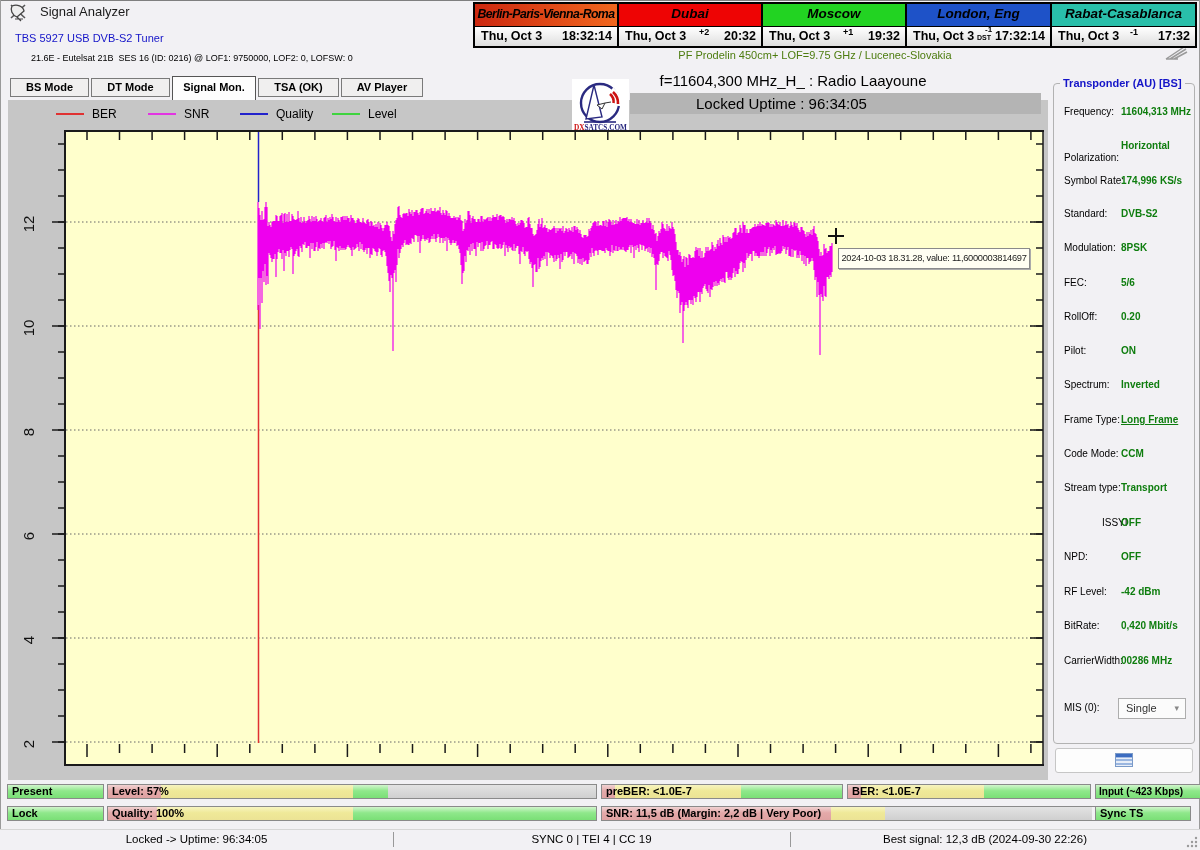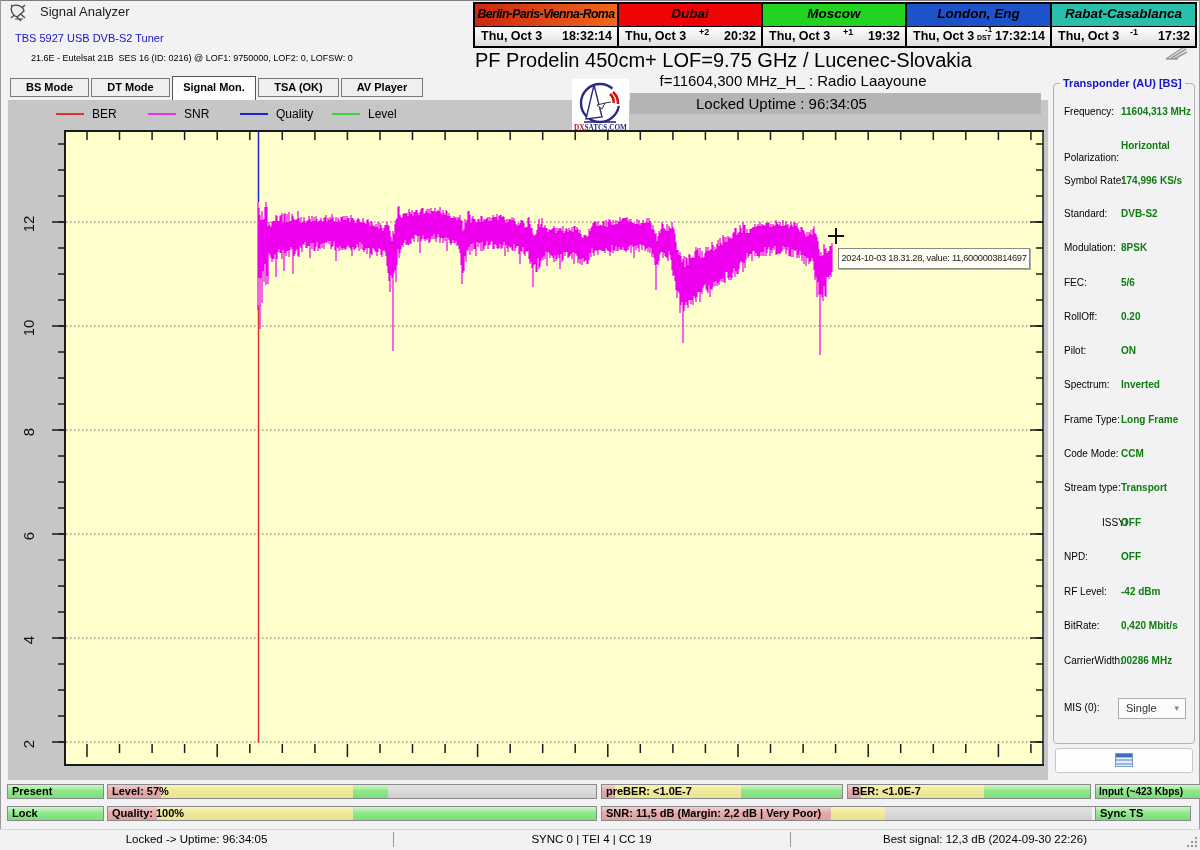--- a/index.html
+++ b/index.html
@@ -36,21 +36,21 @@
 
 <svg class="abs" style="left:8px;top:3px;" width="22" height="19" viewBox="0 0 22 19">
   <path d="M3 2 L17 15 M17 2 L3 15" stroke="#555" stroke-width="1.6"></path>
   <path d="M4 3 C9 1 15 3 16 8 L9 14 C4 12 2 7 4 3 Z" fill="#eee" stroke="#444" stroke-width="1.3"></path>
   <path d="M9 14 L13 18 M7 16 L15 16" stroke="#444" stroke-width="1.2"></path>
 </svg>
 <div class="abs" style="left:40px;top:4px;font-size:13px;color:#1a1a1a;">Signal Analyzer</div>
 
 <div class="abs b" style="left:15px;top:32px;font-size:11px;color:#1414c8;">TBS 5927 USB DVB-S2 Tuner</div>
 <div class="abs" style="left:31px;top:53px;font-size:9px;color:#000;">21.6E - Eutelsat 21B&nbsp; SES 16 (ID: 0216) @ LOF1: 9750000, LOF2: 0, LOFSW: 0</div>
-<div class="abs" style="left:475px;top:49px;width:680px;text-align:left;font-size:20px;color:#000000;white-space:nowrap;">PF Prodelin 450cm+ LOF=9.75 GHz / Lucenec-Slovakia</div>
+<div class="abs" style="left:475px;top:49px;width:680px;text-align:center;font-size:11px;color:#4d7c0f;white-space:nowrap;">PF Prodelin 450cm+ LOF=9.75 GHz / Lucenec-Slovakia</div>
 
 <svg class="abs" style="left:1164px;top:45px;" width="26" height="16" viewBox="0 0 26 16">
   <path d="M2 14 L20 2 M6 14 L22 4 M10 14 L23 7 M2 14 L14 14" stroke="#9a9a9a" stroke-width="1.5"></path>
 </svg>
 
 <div class="clockT" style="left:473px;width:146px;background:linear-gradient(90deg,#cc2810,#f1671e);font-size:12.3px;letter-spacing:-0.6px;">Berlin-Paris-Vienna-Roma</div>
 <div class="clockD" style="left:473px;width:146px;">
     <span class="d1">Thu, Oct 3</span>
     <span class="d2">18:32:14</span>
   </div>
@@ -288,21 +288,21 @@
 <div class="val" style="left:1121px;top:242px;">8PSK</div>
 <div class="lbl" style="left:1064px;top:277px;">FEC:</div>
 <div class="val" style="left:1121px;top:277px;">5/6</div>
 <div class="lbl" style="left:1064px;top:311px;">RollOff:</div>
 <div class="val" style="left:1121px;top:311px;">0.20</div>
 <div class="lbl" style="left:1064px;top:345px;">Pilot:</div>
 <div class="val" style="left:1121px;top:345px;">ON</div>
 <div class="lbl" style="left:1064px;top:379px;">Spectrum:</div>
 <div class="val" style="left:1121px;top:379px;">Inverted</div>
 <div class="lbl" style="left:1064px;top:414px;">Frame Type:</div>
-<div class="val" style="left:1121px;top:414px;">Long Frame</div>
+<div class="val" style="left:1121px;top:414px;text-decoration:underline;">Long Frame</div>
 <div class="lbl" style="left:1064px;top:448px;">Code Mode:</div>
 <div class="val" style="left:1121px;top:448px;">CCM</div>
 <div class="lbl" style="left:1064px;top:482px;">Stream type:</div>
 <div class="val" style="left:1121px;top:482px;">Transport</div>
 <div class="lbl" style="left:1064px;top:517px;padding-left:38px;">ISSYI</div>
 <div class="val" style="left:1121px;top:517px;">OFF</div>
 <div class="lbl" style="left:1064px;top:551px;">NPD:</div>
 <div class="val" style="left:1121px;top:551px;">OFF</div>
 <div class="lbl" style="left:1064px;top:586px;">RF Level:</div>
 <div class="val" style="left:1121px;top:586px;">-42 dBm</div>

